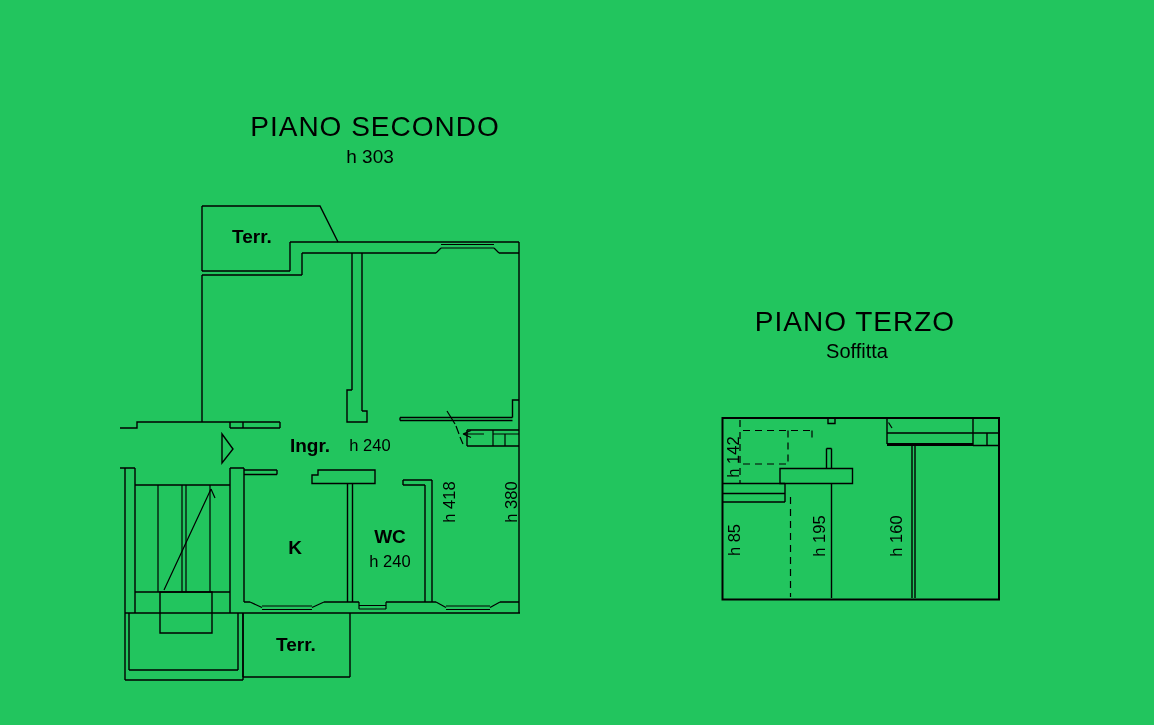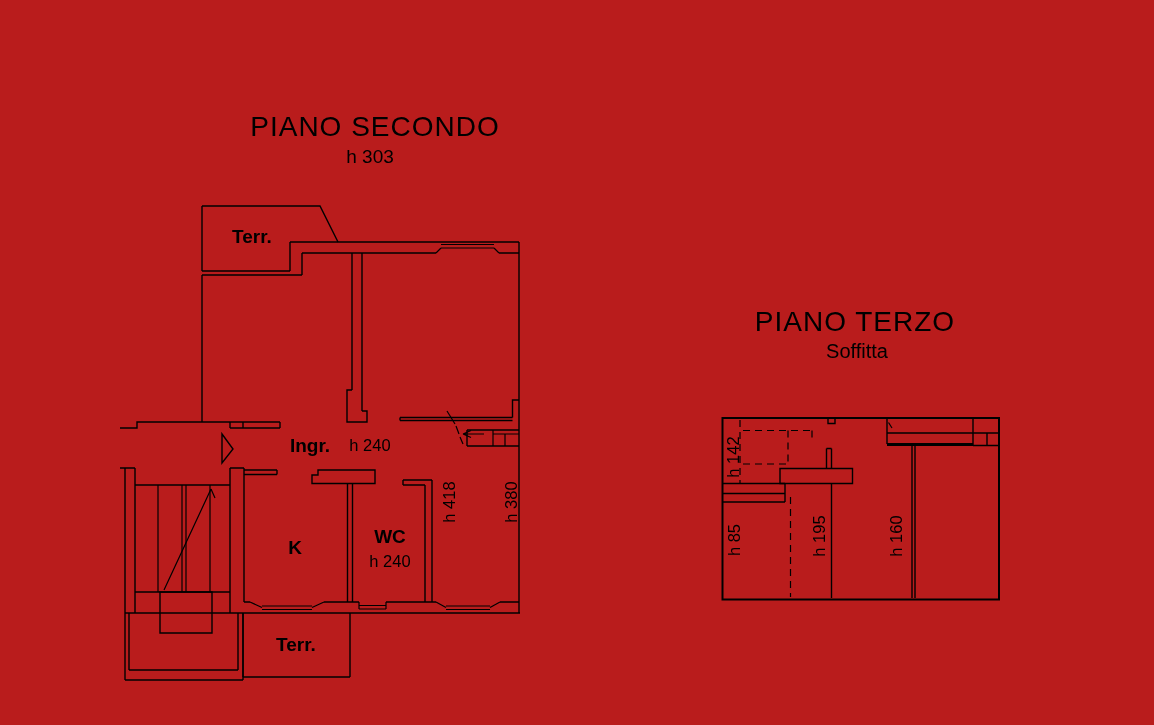--- a/index.html
+++ b/index.html
@@ -1,17 +1,17 @@
 <!DOCTYPE html>
 <html><head>
 <meta charset="utf-8">
 <style>
   html,body{margin:0;padding:0;background:#fff;}
   #canvas{
-    position:relative;width:1154px;height:725px;background:#b91c1c;
+    position:relative;width:1154px;height:725px;background:#22c55e;
     font-family:"Liberation Sans", sans-serif;overflow:hidden;
   }
   svg{position:absolute;left:0;top:0;}
   svg path, svg line, svg rect{fill:none;stroke:#000;stroke-width:1.4;}
   svg .thin{stroke-width:1.2;}
   svg .thick{stroke-width:3.2;}
   svg .outer{stroke-width:2;}
   svg .dashed{stroke-dasharray:7 5;}
   svg text{fill:#000;stroke:none;}
   .title{font-size:28px;letter-spacing:1px;}

